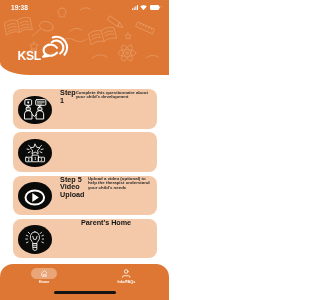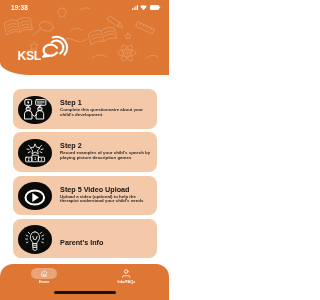--- a/index.html
+++ b/index.html
@@ -32,21 +32,21 @@
   .logo-mark { position:absolute; left:22.4px; top:-16px; }
 
   
   .card {
     position:absolute; left:12.5px; width:144px; height:39.5px;
     background:#F4C9A9; border-radius:8px;
   }
   .card-icon { position:absolute; left:5.5px; top:6.3px; width:34px; height:28.4px; }
   .card-icon .el { position:absolute; left:0; top:0; width:34px; height:28.4px; border-radius:50%; background:#0A0A08; }
   .card-icon svg { position:absolute; }
-  .card-body { position:absolute; left:47.6px; width:92px; top:0; bottom:12px; display:flex; flex-direction:column; justify-content:flex-end; }
+  .card-body { position:absolute; left:47.6px; width:92px; top:0; bottom:12px; display:flex; flex-direction:row; justify-content:center; }
   .card-title { font-size:7.2px; font-weight:bold; color:#141414; line-height:7.6px; }
   .card-desc { font-size:4.4px; font-weight:bold; color:#2b2b2b; line-height:4.3px; margin-top:1.4px; }
 
   
   .bottomnav {
     position:absolute; left:0; top:264px; width:169px; height:36px;
     background:#DE7733; border-top-left-radius:13px; border-top-right-radius:13px;
   }
   .navitem { position:absolute; top:4.4px; width:60px; text-align:center; }
   .navpill { width:26.6px; height:10.4px; border-radius:6px; margin:0 auto;
@@ -189,24 +189,20 @@
             <rect x="1.6" y="15.1" width="6.2" height="4.5" rx="0.5"></rect>
             <rect x="14.2" y="15.1" width="6.2" height="4.5" rx="0.5"></rect>
           </g>
           <g fill="#fff" font-family="'Liberation Sans',sans-serif" font-size="3.2" font-weight="bold" text-anchor="middle">
             <text x="11" y="17.6">1</text>
               <text x="4.7" y="18.6">2</text>
               <text x="17.3" y="18.6">3</text>
           </g>
         </svg>
       </div>
-      <div class="card-body">
-        <div class="card-title">Step 2</div>
-        <div class="card-desc">Record examples of your child's speech by playing picture description games</div>
-      </div>
     </div>
 
     <div class="card" style="top:175.8px">
       <div class="card-icon">
         <div class="el"></div>
         <svg style="left:6.3px;top:7.3px" width="21.6" height="17.1" viewBox="0 0 21.6 17.1" fill="none" preserveAspectRatio="none">
           <ellipse cx="10.8" cy="8.55" rx="9.3" ry="7.05" stroke="#fff" stroke-width="2"></ellipse>
           <path d="M8.3 4.0 L14.9 8.55 L8.3 13.1 Z" fill="#fff"></path>
         </svg>
       </div>
@@ -222,21 +218,21 @@
         <svg style="left:6.7px;top:4.6px" width="19.8" height="23.1" viewBox="0 0 22 22" preserveAspectRatio="none" fill="none" stroke="#fff" stroke-width="0.85" stroke-linejoin="round" stroke-linecap="round">
           <path d="M11 1.7 a5.2 5.2 0 0 0 -3.15 9.3 c0.6 0.5 0.95 1.2 0.95 2.0 h4.4 c0 -0.8 0.35 -1.5 0.95 -2.0 a5.2 5.2 0 0 0 -3.15 -9.3 z"></path>
           <path d="M8.6 6.0 l1.05 2.9 h2.7 l1.05 -2.9"></path>
           <path d="M8.8 13.0 h4.4 v5.0 a1.3 1.3 0 0 1 -1.3 1.3 h-1.8 a1.3 1.3 0 0 1 -1.3 -1.3 z"></path>
           <path d="M9.2 15.0 h3.6 M9.2 16.7 h3.6"></path>
           <path d="M1.4 5.0 l1.9 0.7 M0.8 8.6 l2.0 0.05 M1.5 12.2 l1.9 -0.75 M3.6 2.1 l1.5 1.35"></path>
           <path d="M20.6 5.0 l-1.9 0.7 M21.2 8.6 l-2.0 0.05 M20.5 12.2 l-1.9 -0.75 M18.4 2.1 l-1.5 1.35"></path>
         </svg>
       </div>
       <div class="card-body">
-        <div class="card-title">Parent's Info</div>
+        <div class="card-title">Parent's Home</div>
       </div>
     </div>
   </div>
 
   <div class="bottomnav">
     <div class="navitem" style="left:14.1px">
       <div class="navpill active">
         <svg width="6.8" height="6.8" viewBox="0 0 24 24" fill="none" stroke="#fff" stroke-width="2.4" stroke-linejoin="round">
             <path d="M2.6 10.4l9.4-8.2 9.4 8.2v10.2a1.2 1.2 0 01-1.2 1.2H3.8a1.2 1.2 0 01-1.2-1.2z"></path>
             <path d="M9 21.8v-6.4h6v6.4"></path>

